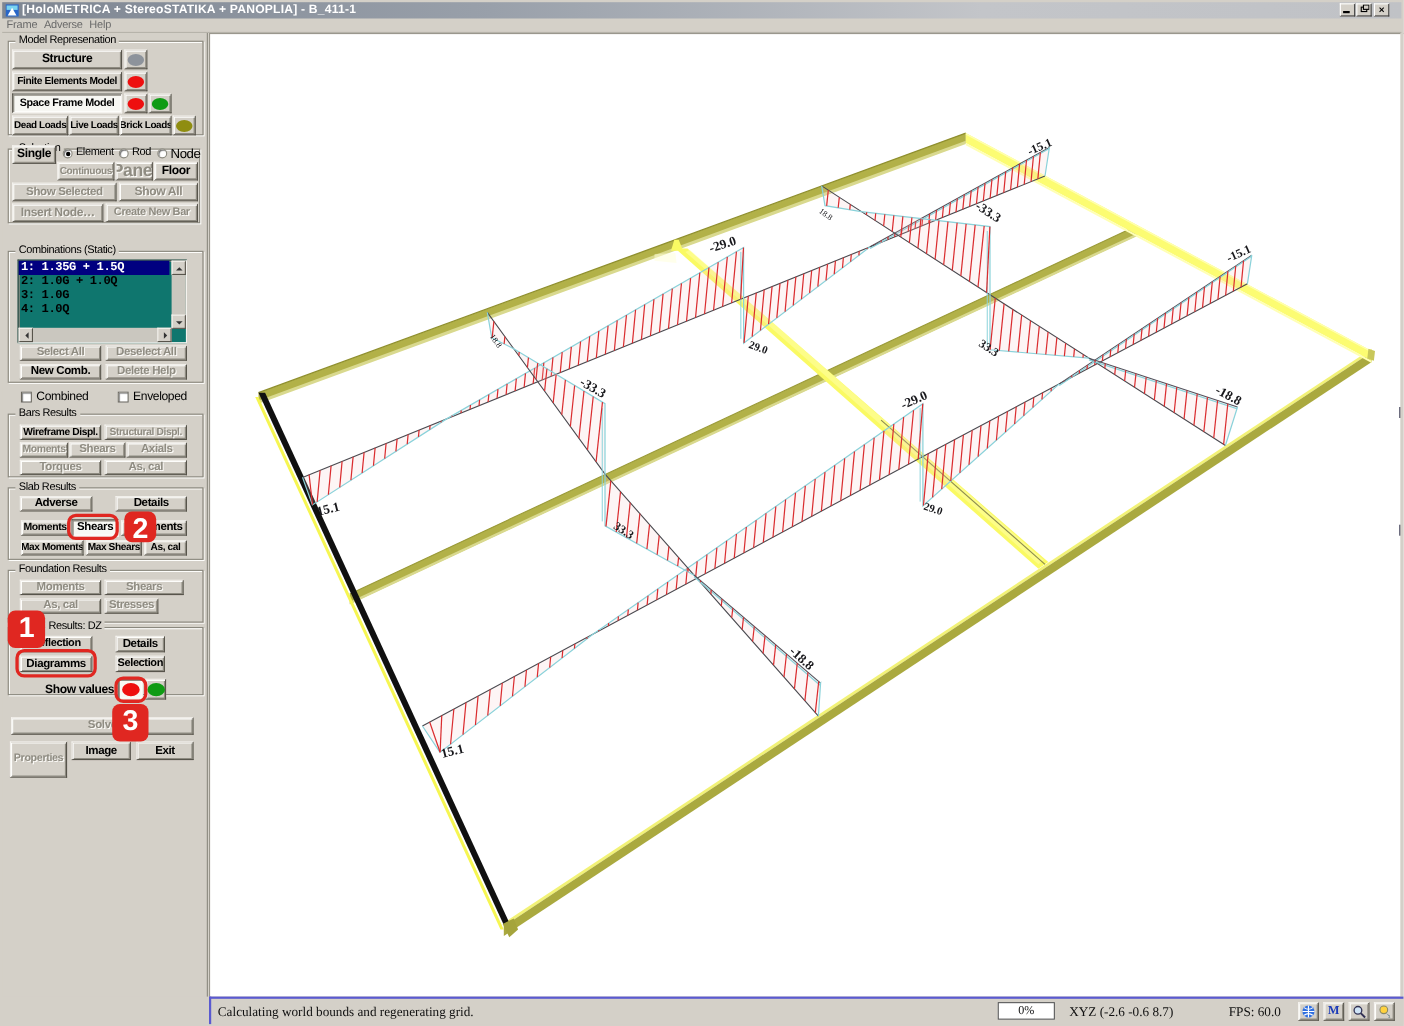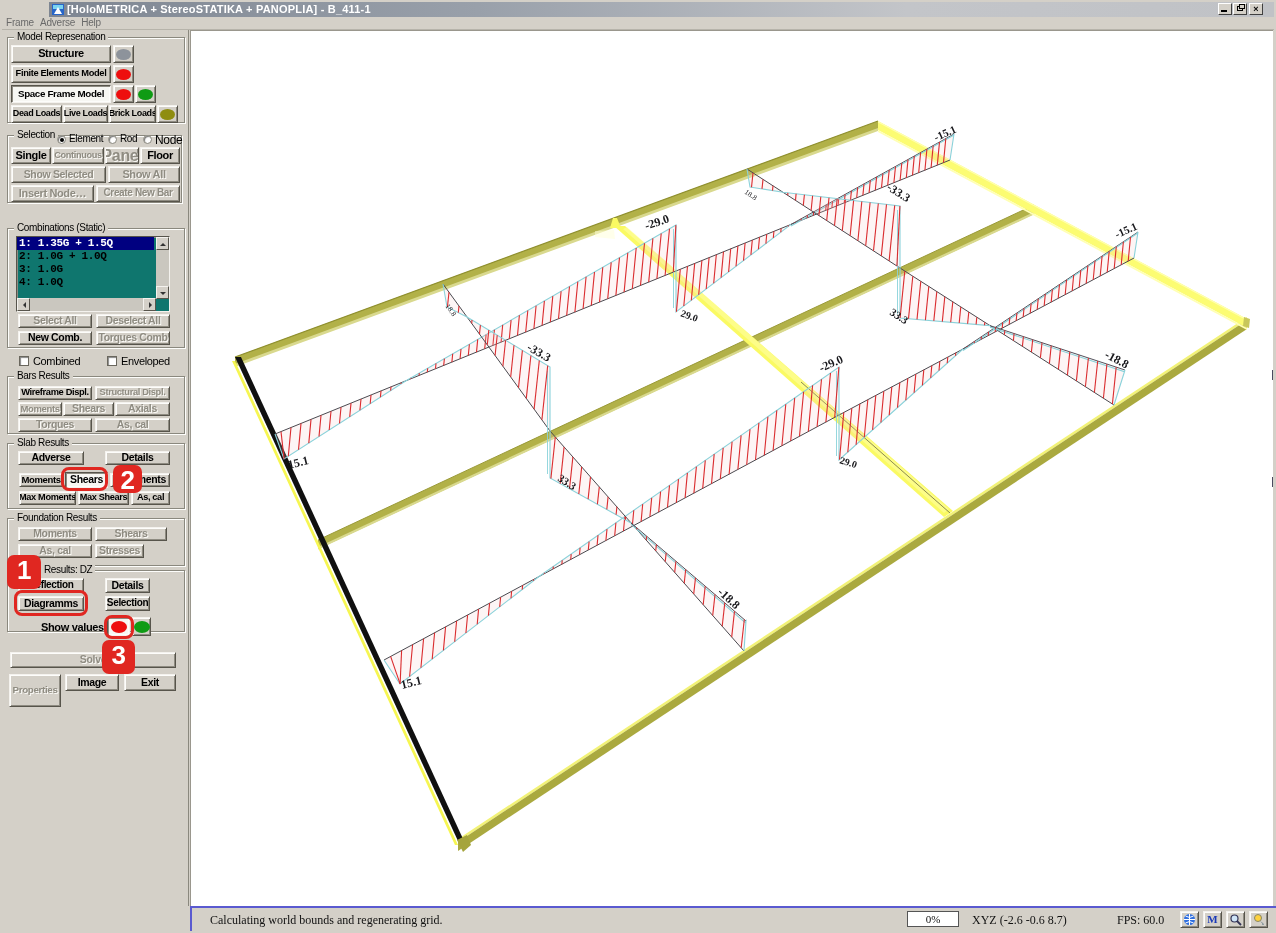--- a/index.html
+++ b/index.html
@@ -1,19 +1,19 @@
 <!DOCTYPE html>
 <html><head><meta charset="utf-8"><style>
 * { margin:0; padding:0; box-sizing:border-box; }
 html,body { width:1276px; height:933px; overflow:hidden; background:#d4d0c8;
   font-family:"Liberation Sans",sans-serif; }
 #win { position:relative; width:1276px; height:933px; }
 #title { position:absolute; left:2px; top:2px; right:2px; height:15px;
   background:linear-gradient(to right,#7e8692,#99a0aa 35%,#c3c5c9 70%,#c0c2c6);
-  color:#fff; font-weight:bold; font-size:11px; line-height:15px;margin-left:47px; }
+  color:#fff; font-weight:bold; font-size:11px; line-height:15px; }
 #title .txt { position:absolute; left:18px; top:0; letter-spacing:0.2px; }
 .tbtn { position:absolute; top:1px; width:14px; height:12px; background:#d4d0c8;
   border:1px solid; border-color:#fff #404040 #404040 #fff; color:#000;
   font-size:9px; line-height:10px; text-align:center; font-weight:bold; }
 #menu { position:absolute; left:2px; top:17px; right:2px; height:13px; background:#d4d0c8;
   font-size:10px; color:#6a6a6a; letter-spacing:-0.2px; }
 #menu span { margin-left:6px; }
 #panel { position:absolute; left:2px; top:30px; width:188px; height:876px; background:#d4d0c8; }
 #panelinner { position:absolute; left:0; top:-30px; width:188px; height:906px; letter-spacing:-0.35px; }
 #canvas { position:absolute; left:190px; top:30px; width:1086px; height:876px; background:#ffffff;
@@ -105,21 +105,21 @@
           <span class="dot" style="width:15px;height:11px;background:#8f8d10"></span>
         </div>
 <div class="grp" style="left:5px;top:135px;width:175px;height:68px"></div>
         <div class="grplab" style="left:12px;top:129px">Selection</div>
 <div class="radio sel" style="left:55px;top:135px"></div>
         <div class="rlab" style="left:67px;top:133px;font-size:10px">Element</div>
 <div class="radio" style="left:106px;top:135px"></div>
         <div class="rlab" style="left:118px;top:133px;font-size:10px">Rod</div>
 <div class="radio" style="left:141px;top:135px"></div>
         <div class="rlab" style="left:153px;top:133px;font-size:12px">Node</div>
-<div class="b" style="left:9px;top:147px;width:40px;height:17px;font-size:11px">Single</div>
+<div class="b" style="left:9px;top:132px;width:40px;height:17px;font-size:11px">Single</div>
 <div class="b dis" style="left:50px;top:147px;width:52px;height:17px;font-size:9.2px">Continuous</div>
 <div class="b dis" style="left:103px;top:147px;width:34px;height:17px;font-size:16px">Panel</div>
 <div class="b" style="left:138px;top:147px;width:40px;height:17px;font-size:11px">Floor</div>
 <div class="b dis" style="left:9px;top:166px;width:95px;height:17px;font-size:10.5px">Show Selected</div>
 <div class="b dis" style="left:106px;top:166px;width:72px;height:17px;font-size:11px">Show All</div>
 <div class="b dis" style="left:9px;top:185px;width:83px;height:17px;font-size:11px">Insert Node…</div>
 <div class="b dis" style="left:94px;top:185px;width:84px;height:17px;font-size:10px">Create New Bar</div>
 <div class="grp" style="left:5px;top:228px;width:178px;height:120px"></div>
         <div class="grplab" style="left:12px;top:222px">Combinations (Static)</div>
 <div class="lb" style="left:14px;top:236px;width:154px;height:76px">
@@ -140,21 +140,21 @@
               <span class="ar lf"></span>
             </div>
             <div class="sbb" style="right:0">
               <span class="ar rt"></span>
             </div>
           </div>
 </div>
 <div class="b dis" style="left:16px;top:314px;width:74px;height:14px;font-size:10.5px">Select All</div>
 <div class="b dis" style="left:94px;top:314px;width:74px;height:14px;font-size:10.5px">Deselect All</div>
 <div class="b" style="left:16px;top:331px;width:74px;height:14px;font-size:10.5px">New Comb.</div>
-<div class="b dis" style="left:94px;top:331px;width:74px;height:14px;font-size:10.5px">Torques Comb</div>
+<div class="b dis" style="left:94px;top:331px;width:74px;height:14px;font-size:10.5px">Delete Help</div>
 <div class="cb" style="left:17px;top:356px"></div>
         <div class="rlab" style="left:31px;top:355px">Combined</div>
 <div class="cb" style="left:105px;top:356px"></div>
         <div class="rlab" style="left:119px;top:355px">Enveloped</div>
 <div class="grp" style="left:5px;top:376px;width:178px;height:58px"></div>
         <div class="grplab" style="left:12px;top:370px">Bars Results</div>
 <div class="b" style="left:16px;top:386px;width:74px;height:14px;font-size:9.3px">Wireframe Displ.</div>
 <div class="b dis" style="left:93px;top:386px;width:75px;height:14px;font-size:9.3px">Structural Displ.</div>
 <div class="b dis" style="left:16px;top:402px;width:44px;height:14px;font-size:9.5px">Moments</div>
 <div class="b dis" style="left:61px;top:402px;width:51px;height:14px;font-size:10.5px">Shears</div>
@@ -527,21 +527,21 @@
 <text x="743" y="192" font-size="7.5" fill="#18181c" font-weight="normal" font-family="Liberation Serif, serif" text-anchor="start" transform="rotate(35 743 192)">18.8</text>
 <text x="885" y="188" font-size="12" fill="#18181c" font-weight="bold" font-family="Liberation Serif, serif" text-anchor="start" transform="rotate(33 885 188)">-33.3</text>
 <text x="888" y="313" font-size="11" fill="#18181c" font-weight="bold" font-family="Liberation Serif, serif" text-anchor="start" transform="rotate(33 888 313)">33.3</text>
 <text x="1103" y="356" font-size="12" fill="#18181c" font-weight="bold" font-family="Liberation Serif, serif" text-anchor="start" transform="rotate(28 1103 356)">-18.8</text>
     </svg>
   </div>
   <div id="statusL"></div>
   <div style="position:absolute;right:0;top:30px;width:3px;height:903px;background:#d4d0c8"></div>
   <div style="position:absolute;left:188px;top:30px;width:1px;height:876px;background:#8a887e"></div>
   <div id="status">
-    <span style="position:absolute;left:18px;top:5px">Calculating world bounds and regenerating grid.</span>
+    <span style="position:absolute;left:6px;top:5px">Calculating world bounds and regenerating grid.</span>
     <span style="position:absolute;left:715px;top:3px;width:52px;height:16px;background:#fff;border:1px solid #555;text-align:center;font-size:11px;line-height:15px">0%</span>
     <span style="position:absolute;left:780px;top:5px">XYZ (-2.6 -0.6 8.7)</span>
     <span style="position:absolute;left:925px;top:5px">FPS: 60.0</span>
     <span class="b" style="left:988px;top:3px;width:19px;height:17px">
         <svg width="13" height="13">
           <circle cx="6.5" cy="6.5" r="5.5" fill="#2f6fe0"></circle>
           <path d="M1 6.5 H12 M6.5 1 V12 M2.5 3 Q6.5 6 10.5 3 M2.5 10 Q6.5 7 10.5 10" stroke="#fff" fill="none" stroke-width="1"></path>
         </svg>
       </span>
     <span class="b" style="left:1011px;top:3px;width:19px;height:17px;color:#1a3ab8;font-size:11px;font-weight:bold">M</span>

